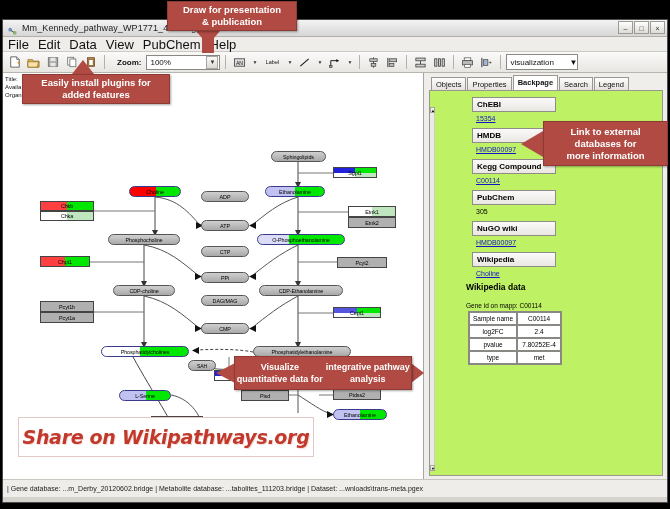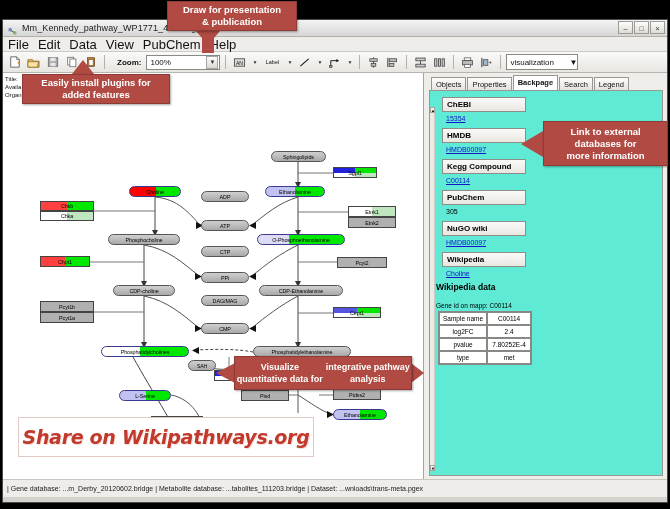--- a/index.html
+++ b/index.html
@@ -128,21 +128,21 @@
   .tab {
     font-size:7.5px; padding:2px 4px 2px 4px; color:#111;
     background:linear-gradient(to bottom,#fdfdfd,#e3e0da);
     border:1px solid #9a9792; border-bottom:none;
   }
   .tab.active {
     background:#fff; font-weight:bold; padding-bottom:3px; position:relative; top:-1px;
   }
   #side-content {
     position:absolute; left:5px; top:17px; right:4px; bottom:3px;
-    background:#5eead4; border:1px solid #9a9792; overflow:hidden;
+    background:#bef264; border:1px solid #9a9792; overflow:hidden;padding-left:30px;
   }
   .db-head {
     margin:6px 0 0 6px; width:84px; height:15px;
     background:linear-gradient(to bottom,#fafafa,#eae7e1);
     border:1px solid #8f8d88;
     display:flex; align-items:center; padding-left:4px;
     font-size:8px; font-weight:bold; color:#000;
   }
   .db-val { margin:3px 0 0 10px; font-size:7px; }
   .db-link { color:#1414c8; text-decoration:underline; font-size:7px; }

